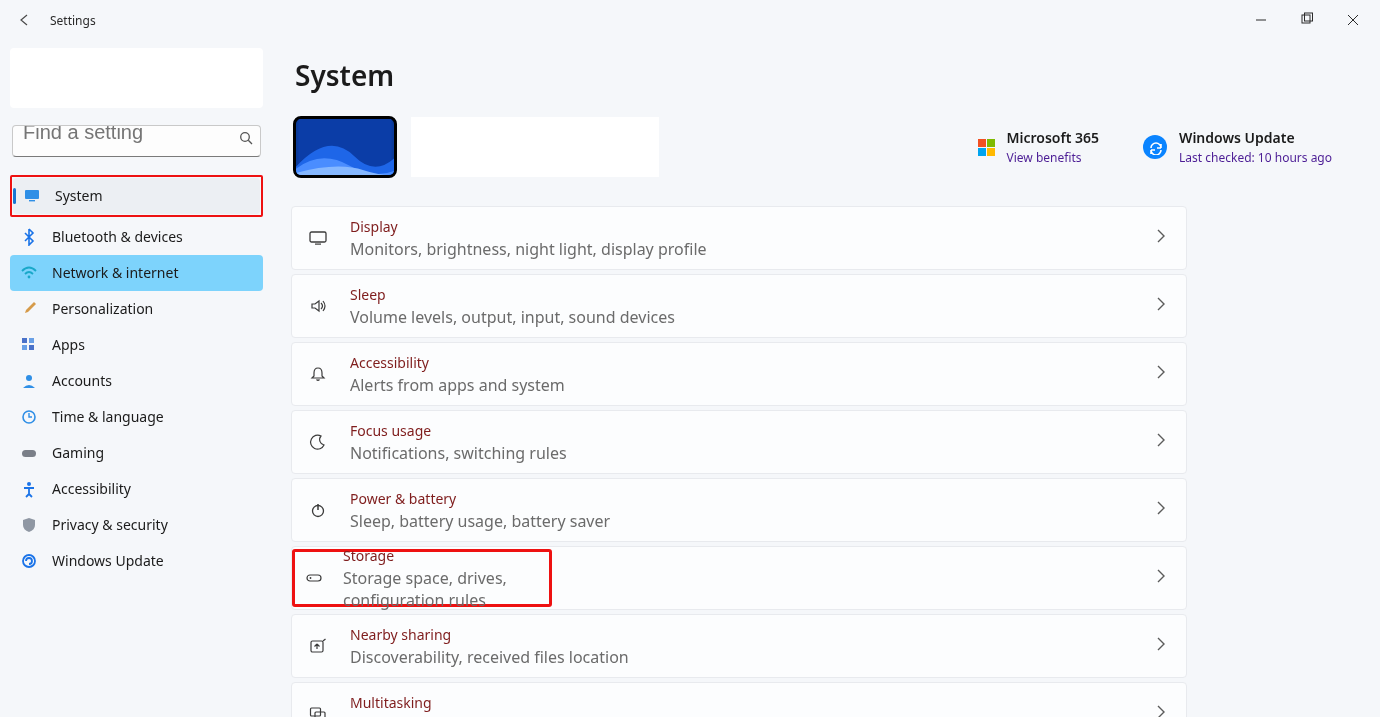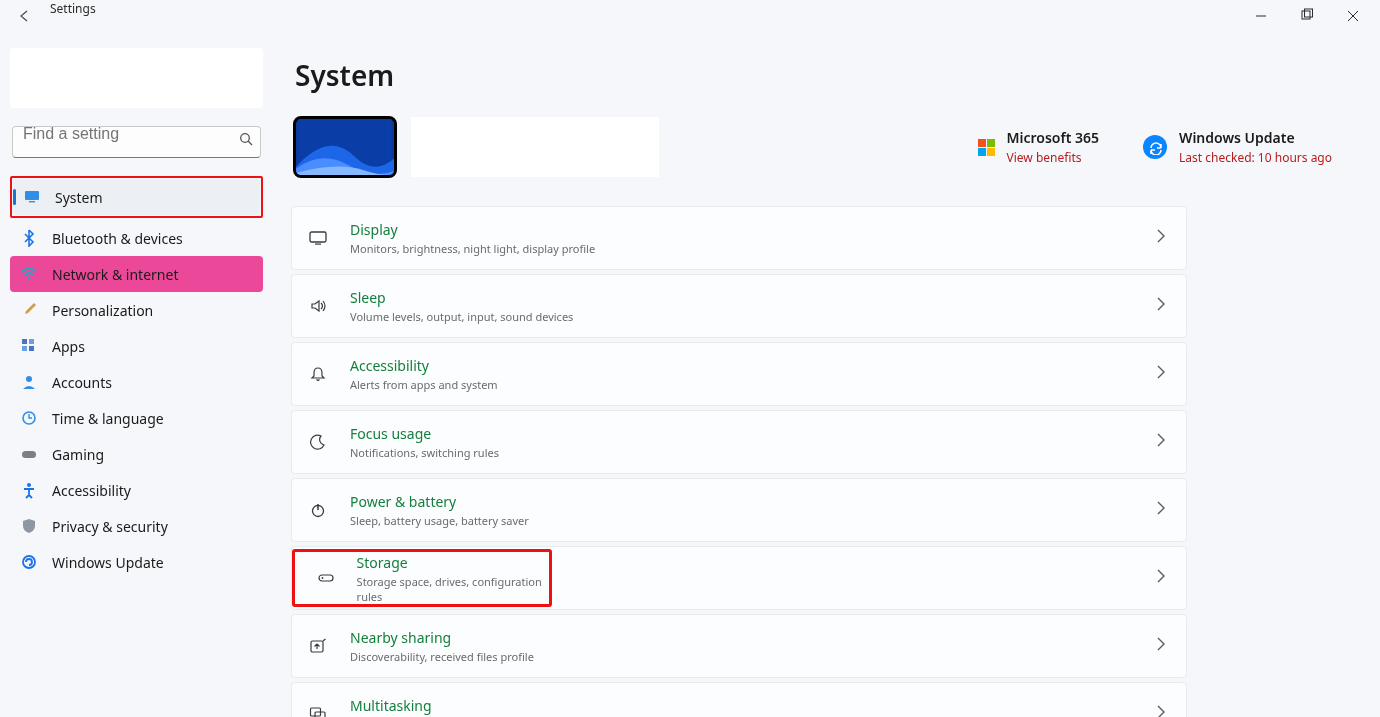--- a/index.html
+++ b/index.html
@@ -8,21 +8,21 @@
     font-family: "Segoe UI", "Segoe UI Variable", system-ui, sans-serif;
     background: #f5f7fa;
     color: #1b1b1b;
     overflow: hidden;
   }
 
   
   .titlebar {
     height: 40px;
     display: flex;
-    align-items: flex-start;
+    align-items: center;
     padding: 0 4px 0 8px;
   }
   .titlebar .back {
     width: 32px; height: 32px;
     display:flex; align-items:center; justify-content:center;
     color:#4a4a4a;
   }
   .titlebar .title {
     font-size: 12px;
     margin-left: 10px;
@@ -58,21 +58,21 @@
     margin: 6px 2px 18px 2px;
   }
   .search input {
     width:100%;
     height:32px;
     border:1px solid #c9c9c9;
     border-bottom: 1.5px solid #7a7a7a;
     border-radius:4px;
     background:#fdfdfd;
     padding: 0 32px 16px 10px;
-    font-size:16px;
+    font-size:20px;
     color:#555;
   }
   .search .sicon {
     position:absolute; right:8px; top:50%; transform:translateY(-50%);
     color:#555;
   }
 
   .nav { list-style:none; }
   .nav li {
     display:flex; align-items:center;
@@ -91,21 +91,21 @@
     background:#eceff3;
     position:relative;
   }
   .nav li.selected::before{
     content:"";
     position:absolute; left:0; top:10px; bottom:10px; width:3px;
     background:#1976d2;
     border-radius:3px;
   }
   .nav li.hover {
-    background:#ec4899;
+    background:#7dd3fc;
   }
   .nav-highlight {
     border:2px solid #e11;
     border-radius:2px;
     padding:1px;
     margin-bottom:2px;
   }
 
   
   .main {
@@ -140,21 +140,21 @@
     width:248px; height:60px;
   }
   .info-right {
     margin-left:auto;
     display:flex;
     gap:44px;
     align-items:center;
   }
   .info-item { display:flex; gap:12px; align-items:center; }
   .info-item .txt .t1 { font-size:14px; font-weight:600; }
-  .info-item .txt .t2 { font-size:12px; color:#b91c1c; margin-top:2px; }
+  .info-item .txt .t2 { font-size:12px; color:#4c1d95; margin-top:2px; }
   .ms365 { display:grid; grid-template-columns:8px 8px; grid-template-rows:8px 8px; gap:1px;}
   .ms365 span{width:8px;height:8px;}
   .ms365 .a{background:#f25022;} .ms365 .b{background:#7fba00;}
   .ms365 .c{background:#00a4ef;} .ms365 .d{background:#ffb900;}
   .wup {
     width:24px;height:24px;border-radius:50%;
     background:#0a84ff; display:flex;align-items:center;justify-content:center;color:#fff;
   }
 
   .settings-list {
@@ -170,33 +170,33 @@
     height:64px;
     display:flex;
     align-items:center;
     padding: 0 16px 0 14px;
     gap:20px;
     cursor:pointer;
   }
   .srow .ricon {
     width:24px; display:flex; justify-content:center; color:#3b3b3b;
   }
-  .srow .labels .l1 { font-size:14px; color:#15803d; }
-  .srow .labels .l2 { font-size:11px; color:#6b6b6b; margin-top:2px; }
+  .srow .labels .l1 { font-size:14px; color:#7f1d1d; }
+  .srow .labels .l2 { font-size:16px; color:#6b6b6b; margin-top:2px; }
   .srow .chev { margin-left:auto; color:#5b5b5b; }
 
   .row-highlight {
     border:3px solid #e11;
     border-radius:3px;
   }
   .row-highlight-inner {
     background:#fcfdfe;
     height:52px;
     display:flex; align-items:center;
-    padding-left:20px;
+    padding-left:10px;
     gap:20px;
   }
 </style>
 </head>
 <body>
 
 <svg width="0" height="0" style="position:absolute">
   <defs>
     <g id="i-monitor">
         <rect x="2" y="3" width="14" height="9" rx="1" fill="#2f8fe6"></rect>
@@ -561,21 +561,21 @@
             </svg></span>
         </div>
         <div class="srow">
           <span class="ricon">
             <svg width="18" height="18">
               <use href="#r-share"></use>
             </svg>
           </span>
           <span class="labels">
             <div class="l1">Nearby sharing</div>
-            <div class="l2">Discoverability, received files profile</div>
+            <div class="l2">Discoverability, received files location</div>
           </span>
           <span class="chev"><svg width="18" height="18">
               <use href="#chev"></use>
             </svg></span>
         </div>
         <div class="srow">
           <span class="ricon">
             <svg width="18" height="18">
               <use href="#r-multitask"></use>
             </svg>

